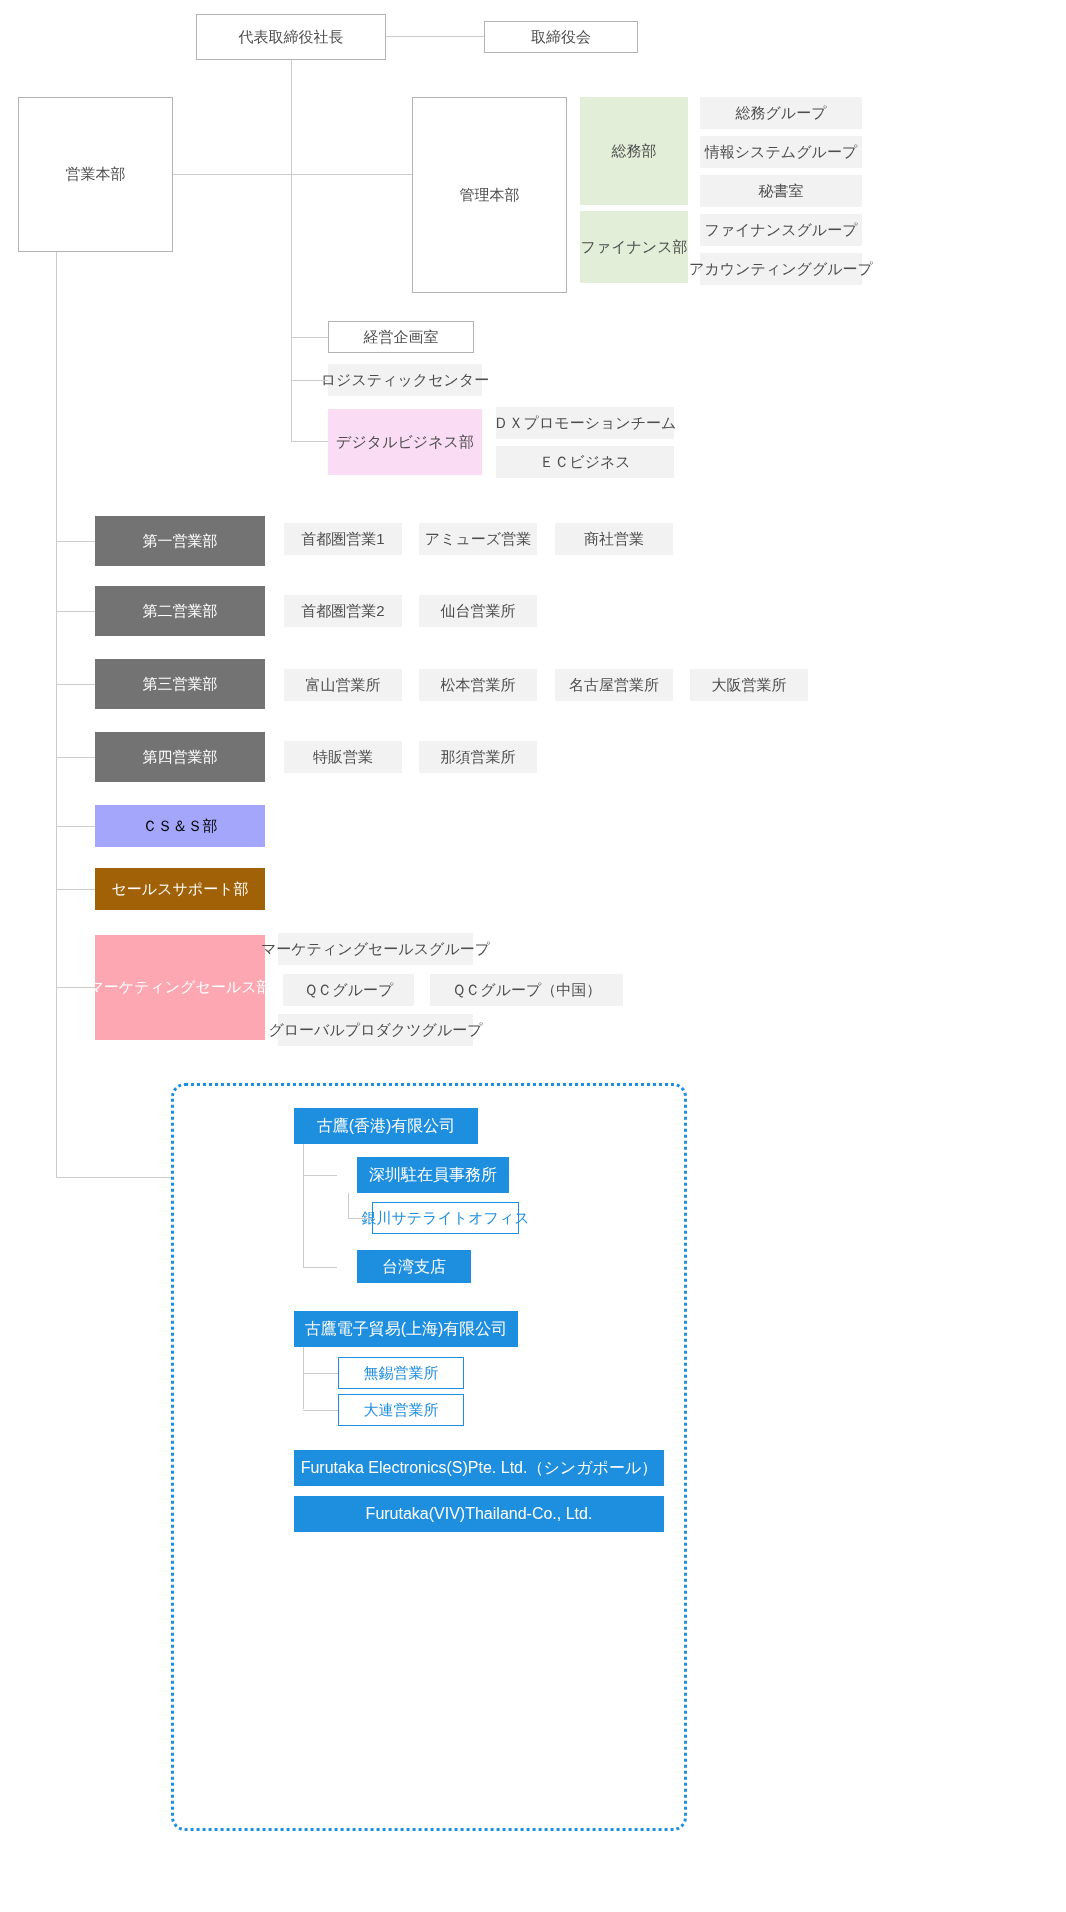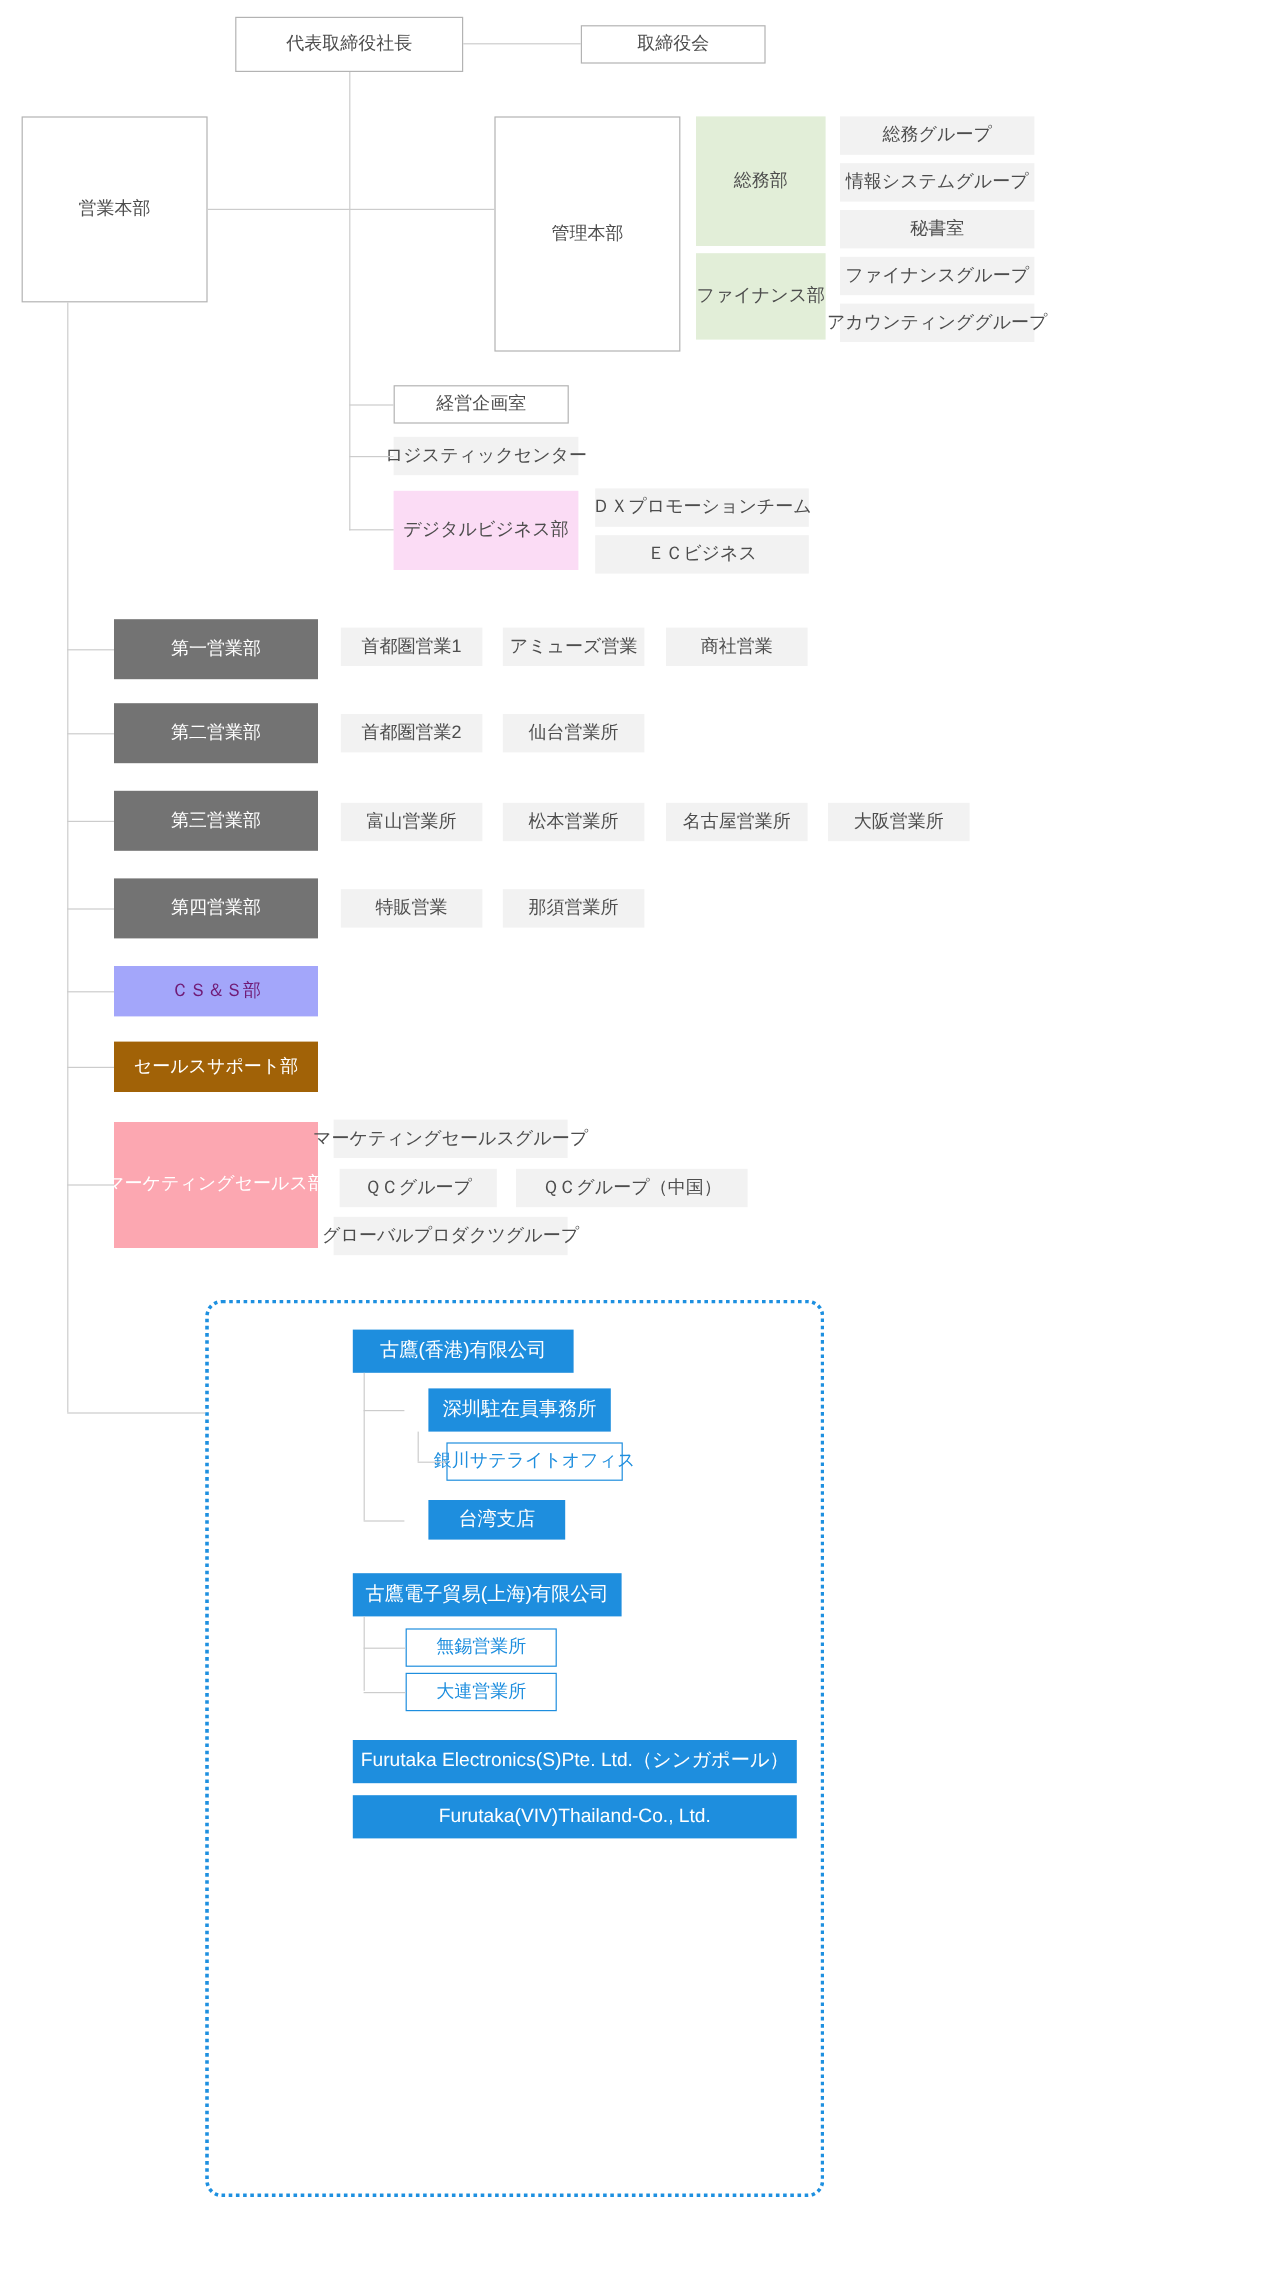--- a/index.html
+++ b/index.html
@@ -59,21 +59,21 @@
   .box-red {
     background: #737373;
     border: none;
     color: #ffffff;
   }
 
   
   .box-periwinkle {
     background: #a3a6fa;
     border: none;
-    color: #701a75;
+    color: #000000;
   }
 
   
   .box-purple {
     background: #a16207;
     border: none;
     color: #ffffff;
   }
 
   

